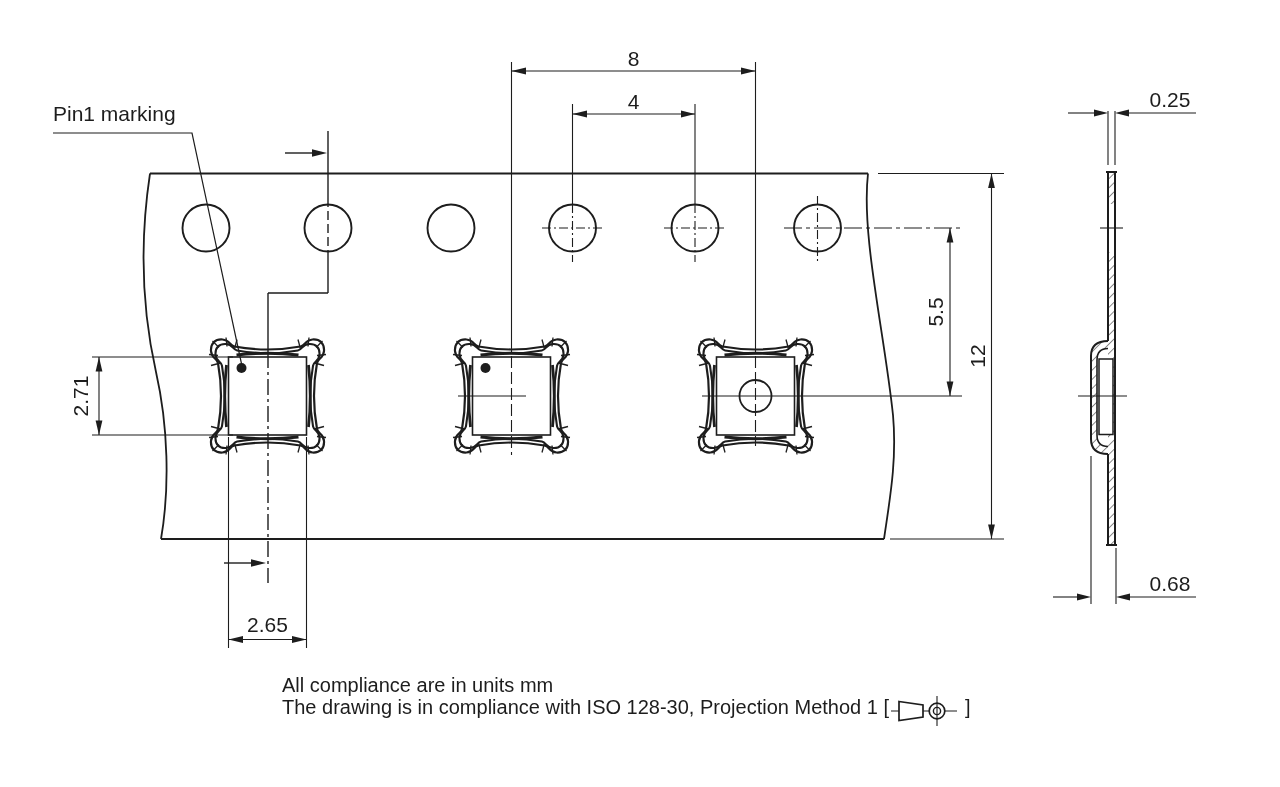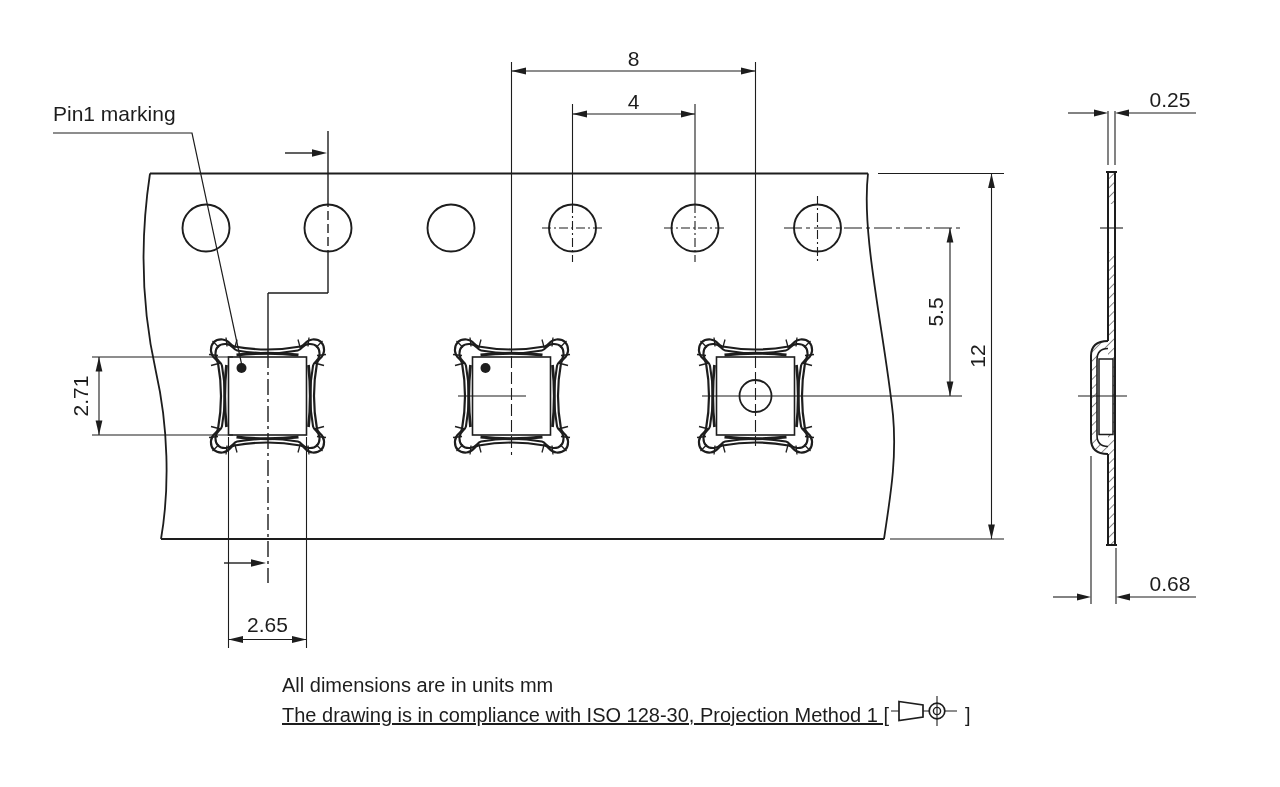--- a/index.html
+++ b/index.html
@@ -1,20 +1,20 @@
 <!DOCTYPE html>
 <html><head>
 <meta charset="utf-8">
 <style>
   html,body{margin:0;padding:0;background:#ffffff;}
   .canvas{position:relative;width:1280px;height:787px;background:#ffffff;overflow:hidden;
           font-family:"Liberation Sans", sans-serif;color:#1d1d1d;}
   .canvas svg text{font-family:"Liberation Sans", sans-serif;font-size:21px;fill:#1d1d1d;}
   .notes{position:absolute;left:282px;top:674px;font-size:20px;line-height:22px;color:#1d1d1d;}
-  .note-line2{display:flex;align-items:flex-end;white-space:pre;text-decoration:underline;}
+  .note-line2{display:flex;align-items:flex-start;white-space:pre;}
   .proj-symbol{margin:0 2px;display:block;}
 </style>
 </head>
 <body>
 
 <div class="canvas">
 
 <svg width="1280" height="787" viewBox="0 0 1280 787">
   <defs>
     <pattern id="hatch" width="6.5" height="6.5" patternUnits="userSpaceOnUse" patternTransform="rotate(45)">
@@ -223,21 +223,21 @@
     <line x1="1053" y1="597" x2="1077.5" y2="597" stroke="#1d1d1d" stroke-width="1.1"></line>
     <polygon fill="#1d1d1d" points="1091,597 1077,593.6 1077,600.4"></polygon>
     <polygon fill="#1d1d1d" points="1116,597 1130,593.6 1130,600.4"></polygon>
     <line x1="1129.5" y1="597" x2="1196" y2="597" stroke="#1d1d1d" stroke-width="1.1"></line>
     <text x="1170" y="591" text-anchor="middle">0.68</text>
   </g>
 </svg>
 
   
   <div class="notes">
-    <div>All dimensions are in units mm</div>
+    <div>All compliance are in units mm</div>
     <div class="note-line2">
       <span>The drawing is in compliance with ISO 128-30, Projection Method 1 [</span>
       <svg class="proj-symbol" width="72" height="30" viewBox="0 0 72 30">
         <line x1="0" y1="15" x2="66" y2="15" stroke="#1d1d1d" stroke-width="1.1"></line>
         <path d="M8,5.5 L32,9 L32,21 L8,24.5 Z" fill="#ffffff" stroke="#1d1d1d" stroke-width="1.7"></path>
         <circle cx="46" cy="15" r="7.8" fill="#ffffff" stroke="#1d1d1d" stroke-width="1.7"></circle>
         <circle cx="46" cy="15" r="3.6" fill="none" stroke="#1d1d1d" stroke-width="1.4"></circle>
         <line x1="46" y1="0" x2="46" y2="30" stroke="#1d1d1d" stroke-width="1.1"></line>
       </svg>
       <span>]</span>

